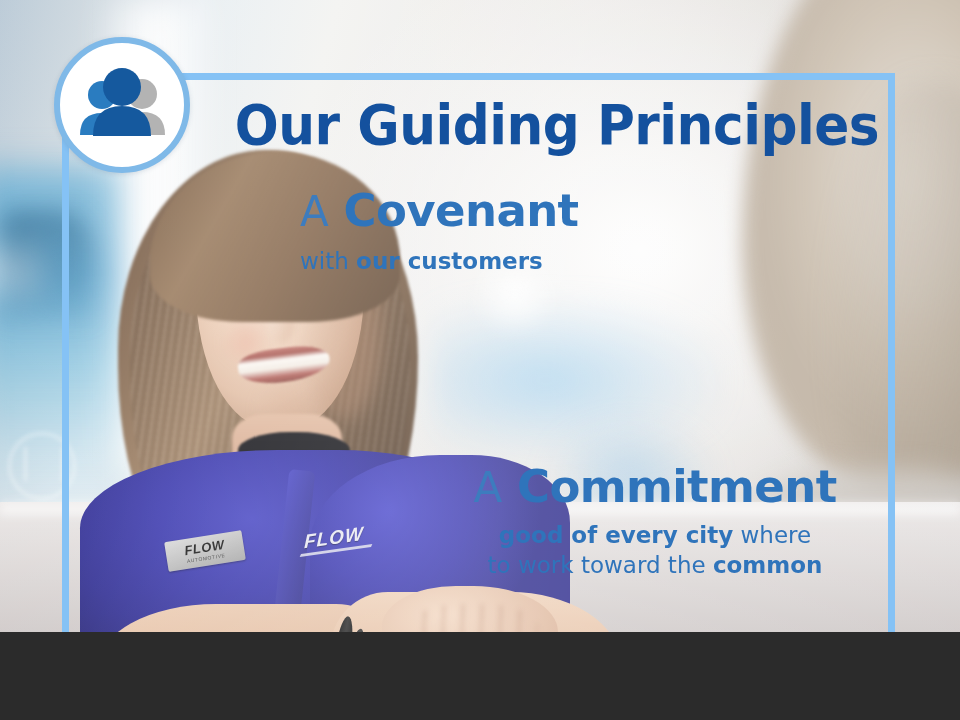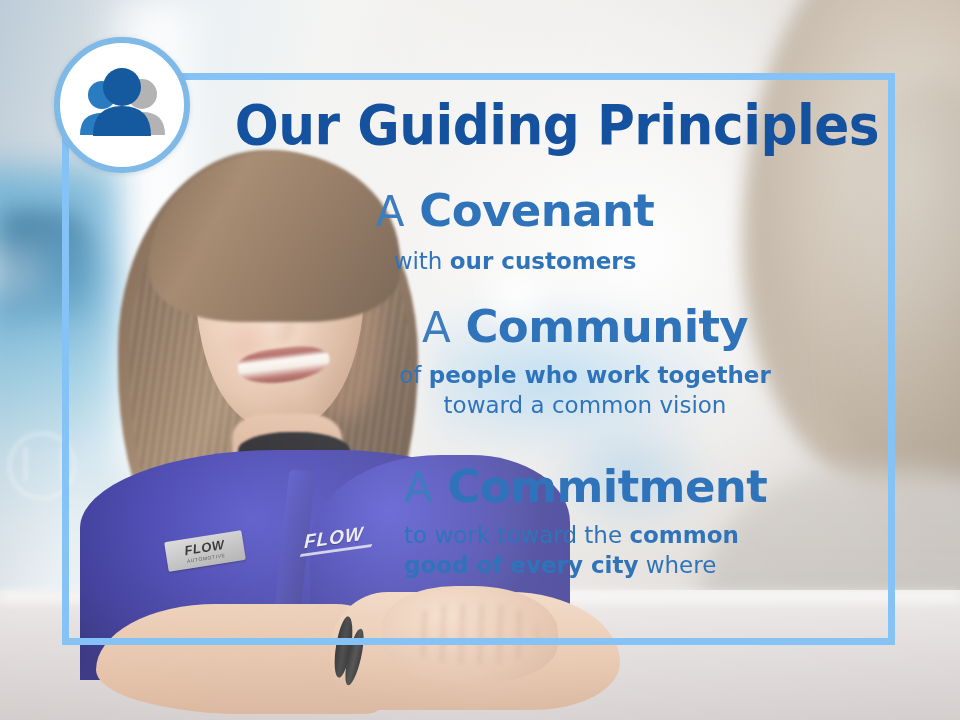--- a/index.html
+++ b/index.html
@@ -4,21 +4,21 @@
 <title>Our Guiding Principles</title>
 <style>
   html, body {
     margin: 0;
     padding: 0;
     background: #2b2b2b;
   }
   #stage {
     position: relative;
     width: 960px;
-    height: 720px;
+    height: 632px;
     overflow: hidden;
     font-family: "Liberation Sans", sans-serif;
     background: #d9d7d4;
     user-select: none;
   }
 
   
   .photo {
     position: absolute;
     inset: 0;
@@ -407,23 +407,23 @@
   .sub {
     font-family: "DejaVu Sans", sans-serif;
     font-size: 23px;
     line-height: 30px;
     color: #2f74bb;
     font-weight: normal;
     white-space: nowrap;
   }
   .sub b { font-weight: bold; }
 
-  .b1 { left: 300px; top: 186px; width: 430px; text-align: center; }
+  .b1 { left: 300px; top: 186px; width: 430px; }
   .b2 { left: 350px; top: 302px; width: 470px; text-align: center; }
-  .b3 { left: 404px; top: 462px; width: 470px; }
+  .b3 { left: 420px; top: 462px; width: 470px; text-align: center; }
 
   .b1 .sub-wrap { margin-top: 9px; }
   .b2 .sub-wrap { margin-top: 7px; }
   .b3 .sub-wrap { margin-top: 7px; }
 </style>
 </head>
 <body>
 
 <div id="stage">
 
@@ -503,35 +503,25 @@
   <div class="block b1">
     <div class="headline">
       <span class="art">A</span>
       <span class="noun">Covenant</span>
     </div>
     <div class="sub-wrap">
         <div class="sub"><span>with </span><b>our customers</b></div>
       </div>
   </div>
 
-  <div class="block b2">
-    <div class="headline">
-      <span class="art">A</span>
-      <span class="noun">Community</span>
-    </div>
-    <div class="sub-wrap">
-        <div class="sub"><span>of </span><b>people who work together</b></div>
-        <div class="sub"><span>toward a common vision</span></div>
-      </div>
-  </div>
 
   <div class="block b3">
     <div class="headline">
       <span class="art">A</span>
       <span class="noun">Commitment</span>
     </div>
     <div class="sub-wrap">
+        <div class="sub"><b>good of every city</b><span> where</span></div>
         <div class="sub"><span>to work toward the </span><b>common</b></div>
-        <div class="sub"><b>good of every city</b><span> where</span></div>
       </div>
   </div>
 
 </div>
 
 </body></html>

